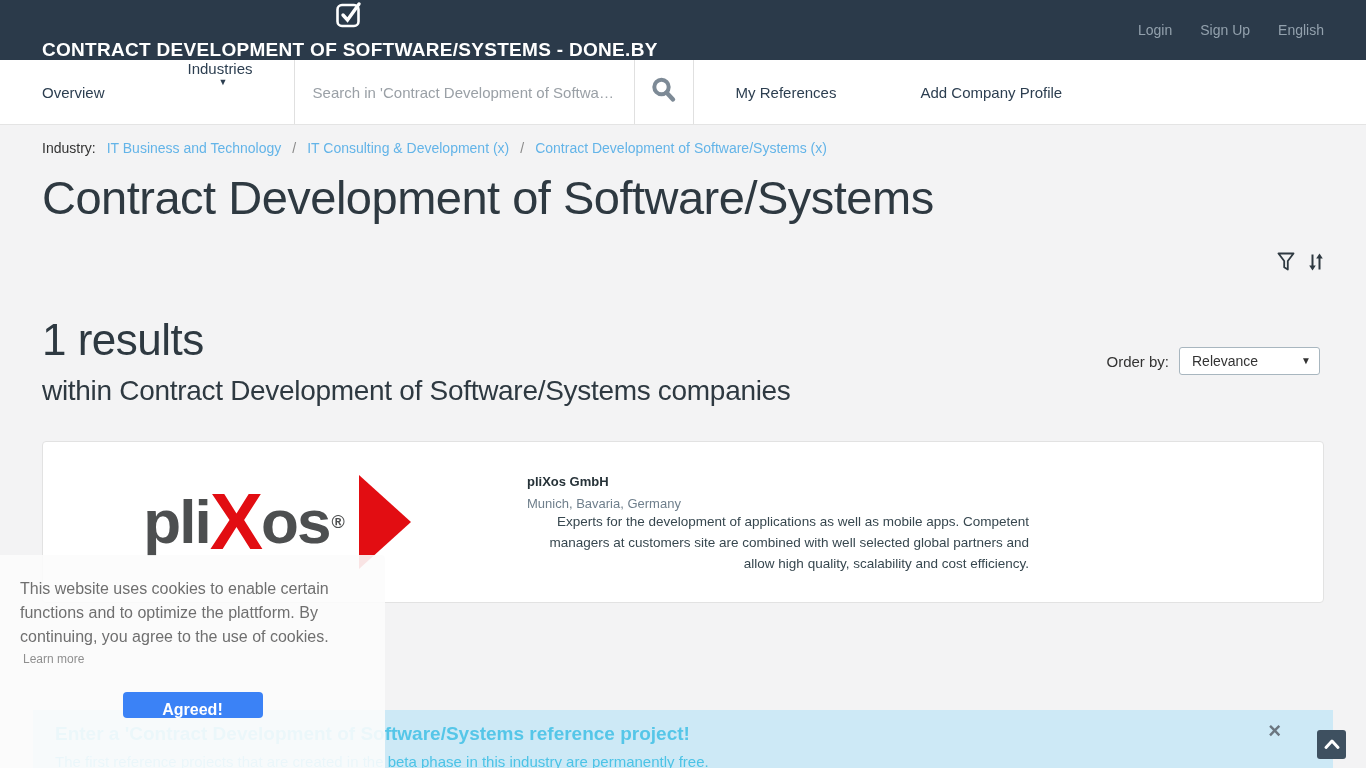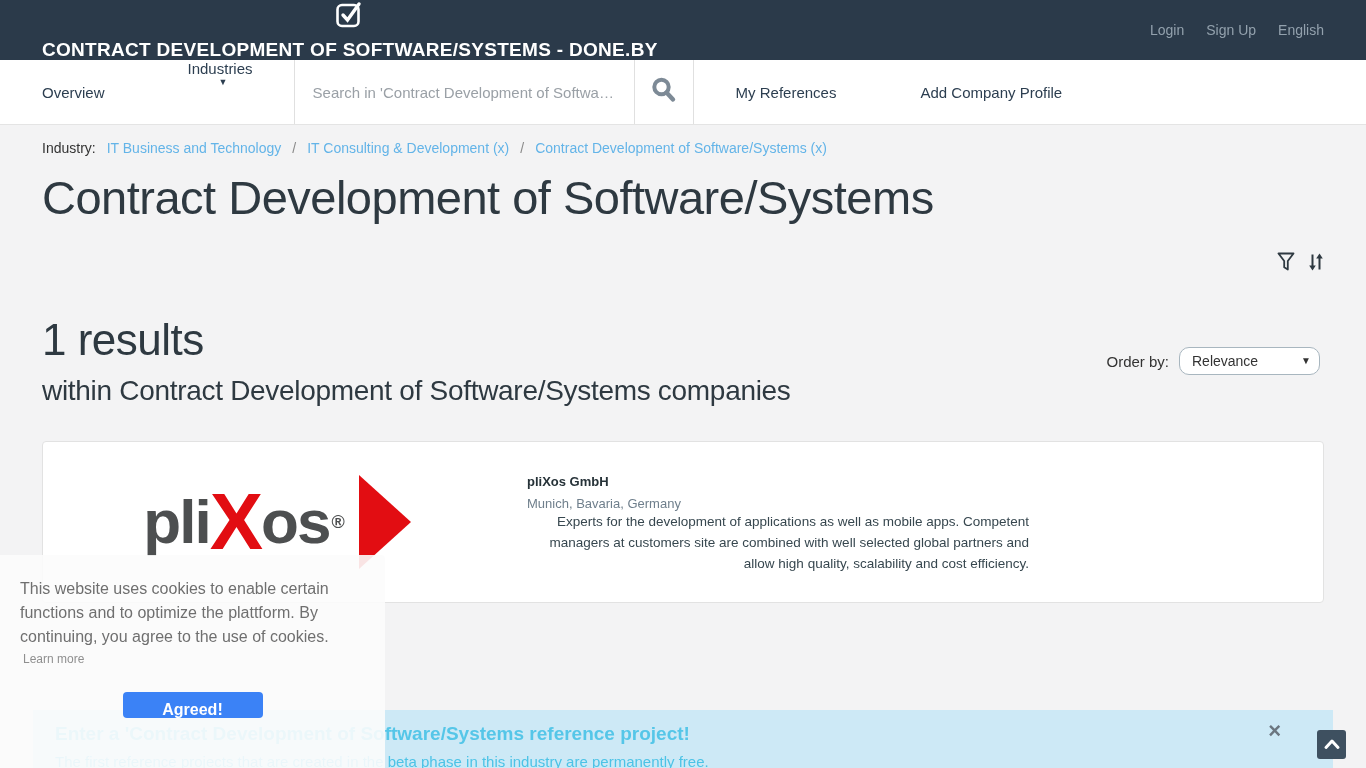--- a/index.html
+++ b/index.html
@@ -4,21 +4,21 @@
 <style>
   * { margin:0; padding:0; box-sizing:border-box; }
   html,body { width:1366px; height:768px; overflow:hidden; }
   body { font-family:"Liberation Sans", sans-serif; background:#f3f3f4; position:relative; }
 
   
   .topbar { height:60px; background:#2b3a4a; display:flex; align-items:center; padding:0 42px; }
   .brand { display:flex; align-items:center; gap:10px; cursor:pointer;flex-direction:column; }
   .brand svg { display:block; }
   .brand-title { color:#ffffff; font-size:19px; font-weight:bold; letter-spacing:0.3px; }
-  .topbar-links { margin-left:auto; display:flex; gap:22px; }
+  .topbar-links { margin-left:auto; display:flex; gap:28px; }
   .topbar-links span { color:#93a1ad; font-size:14px; cursor:pointer; }
 
   
   .navbar { height:65px; background:#ffffff; border-bottom:1px solid #e4e4e4; display:flex; align-items:stretch; }
   .nav-item { display:flex; align-items:center; font-size:15px; color:#2c3e50; cursor:pointer; }
   .nav-overview { padding:0 42px; }
   .nav-industries { padding:0 41px;flex-direction:column; }
   .caret { display:inline-block; margin-left:6px; font-size:9px; color:#2c3e50; }
   .nav-search { border-left:1px solid #e0e0e0; width:340px; display:flex; align-items:center; }
   .nav-search input { border:none; outline:none; width:100%; padding:0 18px; font-size:15px; color:#333; font-family:"Liberation Sans", sans-serif; background:transparent; }
@@ -35,21 +35,21 @@
   h1.page-title { margin-top:14px; font-size:47px; font-weight:300; color:#2e3941; letter-spacing:-0.5px; }
 
   .tools-row { display:flex; justify-content:flex-end; align-items:center; gap:13px; margin-top:26px; height:22px; }
   .tool-icon { cursor:pointer; display:flex; align-items:center; }
 
   .results-row { margin-top:42px; position:relative; }
   h2.results-count { font-size:44px; font-weight:300; color:#2e3941; letter-spacing:-0.5px; }
   .orderby { position:absolute; right:4px; top:32px; display:flex; align-items:center; gap:10px; }
   .orderby-label { font-size:15px; color:#333; }
   .select-wrap { position:relative; }
-  .select-wrap select { -webkit-appearance:none; appearance:none; width:141px; height:28px; border:1px solid #a8b6bf; border-radius:10px; background:#fff; font-size:14px; color:#333; padding:0 26px 0 12px; font-family:"Liberation Sans", sans-serif; cursor:pointer; }
+  .select-wrap select { -webkit-appearance:none; appearance:none; width:141px; height:28px; border:1px solid #a8b6bf; border-radius:3px; background:#fff; font-size:14px; color:#333; padding:0 26px 0 12px; font-family:"Liberation Sans", sans-serif; cursor:pointer; }
   .select-chevron { position:absolute; right:9px; top:50%; transform:translateY(-58%); font-size:10px; color:#333; pointer-events:none; }
   h3.results-subtitle { margin-top:10px; font-size:28px; font-weight:300; color:#2e3941; letter-spacing:-0.3px; }
 
   
   .card { margin-top:34px; background:#fff; border:1px solid #e2e2e2; border-radius:4px; display:flex; padding:20px 24px; min-height:162px; position:relative; z-index:1; }
   .card-logo { width:420px; display:flex; align-items:center; justify-content:center; cursor:pointer; }
   .logo-inner { display:flex; align-items:center; }
   .logo-text { font-size:62px; font-weight:bold; color:#4d4f50; letter-spacing:-2px; line-height:1; }
   .logo-x { font-size:80px; font-weight:bold; color:#e20d12; line-height:0.9; letter-spacing:-2px; }
   .logo-reg { font-size:18px; color:#4d4f50; font-weight:bold; vertical-align:28px; margin-left:2px; }

